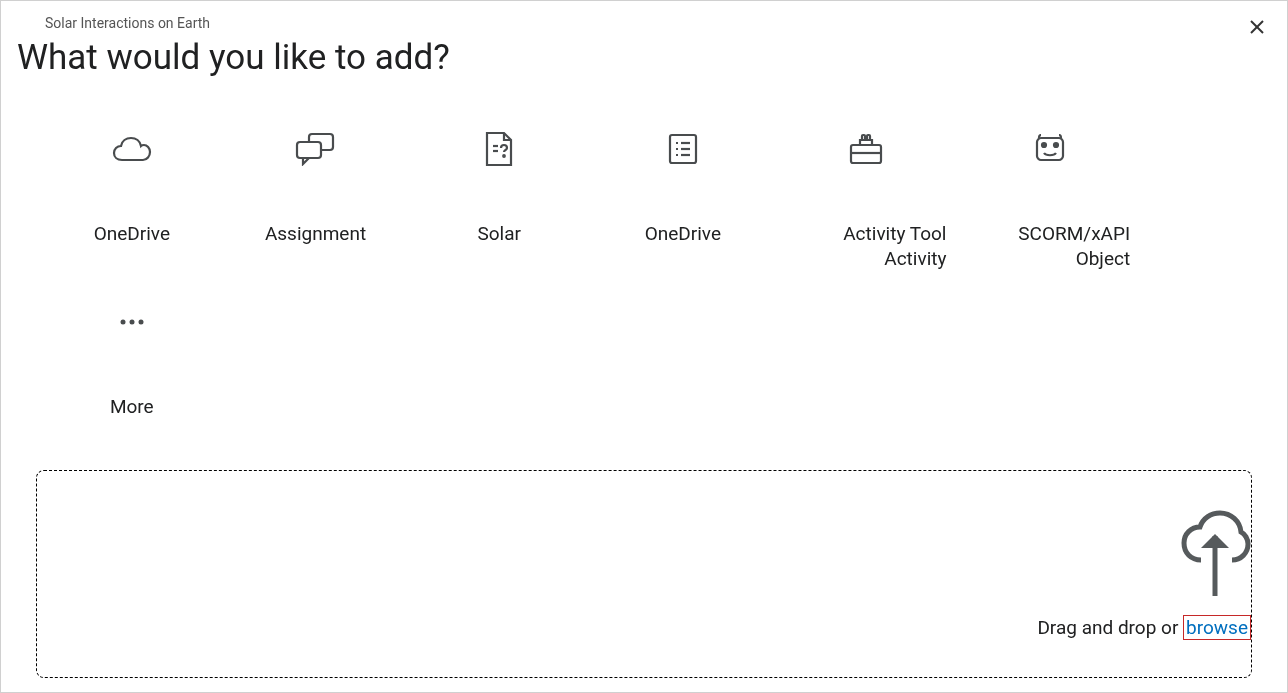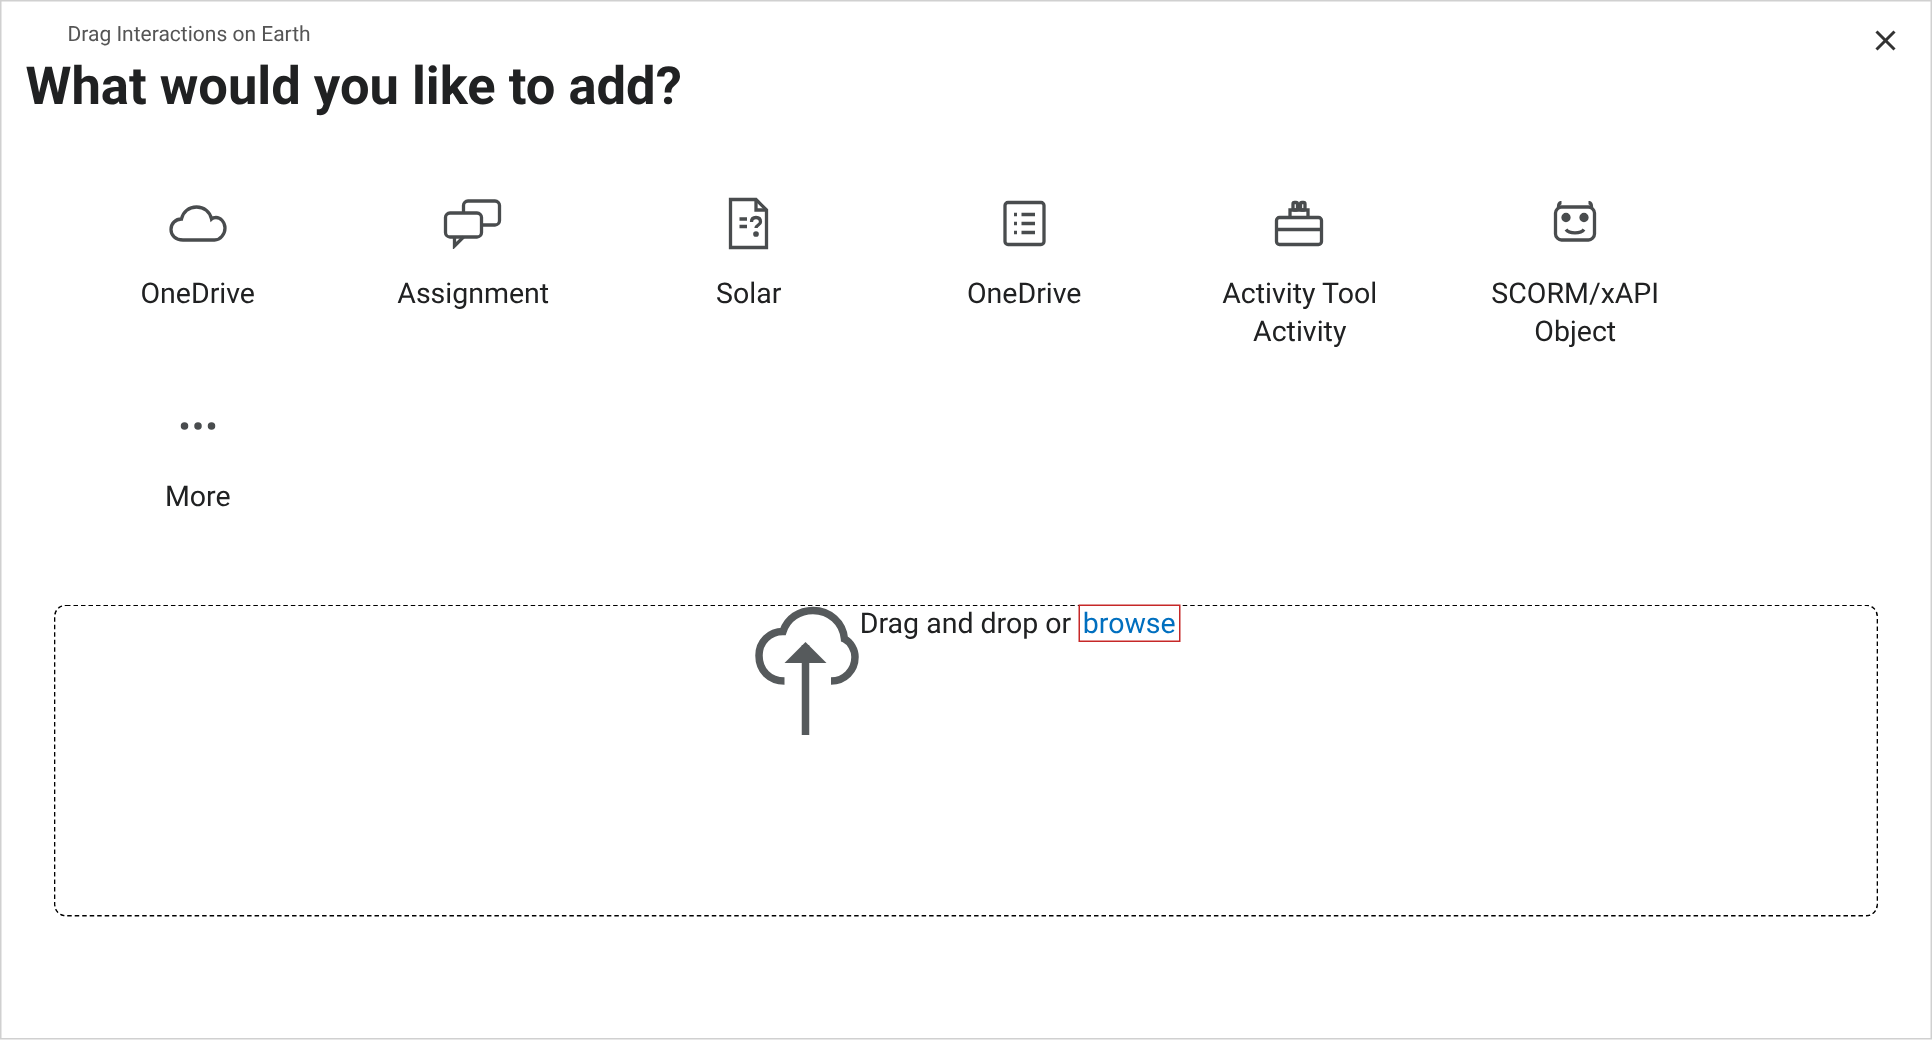--- a/index.html
+++ b/index.html
@@ -19,21 +19,21 @@
     .header {
       padding: 14px 20px 10px 44px;
     }
     .breadcrumb {
       font-size: 14px;
       color: #555;
       margin-bottom: 6px;
     }
     .page-title {
       font-size: 35px;
-      font-weight: 700;
+      font-weight: 400;
       color: #202122;
       padding-left: 0;
       margin-left: -28px;
     }
     .close-btn {
       position: absolute;
       top: 14px;
       right: 18px;
       width: 24px;
       height: 24px;
@@ -51,22 +51,23 @@
       padding: 30px 44px 30px 44px;
       max-width: 1180px;
     }
     .option-item {
       display: flex;
       flex-direction: column;
       align-items: center;
       justify-content: flex-start;
       cursor: pointer;
       padding: 10px 4px;
-      text-align: center;
+      text-align: right;
       min-height: 110px;
+      gap: 38px;
     }
     .option-icon {
       width: 42px;
       height: 42px;
       display: flex;
       align-items: center;
       justify-content: center;
       margin-bottom: 14px;
       color: #494c4e;
     }
@@ -75,22 +76,22 @@
       color: #202122;
       line-height: 1.3;
       max-width: 160px;
     }
     .drop-zone {
       margin: 10px 35px 16px 35px;
       border: 1px dashed #000;
       border-radius: 8px;
       height: 208px;
       display: flex;
-      flex-direction: row;
-      align-items: flex-start;
+      flex-direction: column;
+      align-items: flex-end;
       justify-content: center;
       cursor: pointer;
     }
     .upload-icon {
       color: #565a5c;
       margin-bottom: 16px;
     }
     .drop-text {
       font-size: 19px;
       color: #202122;
@@ -102,21 +103,21 @@
       cursor: pointer;
     }
     svg {
       display: block;
     }
   </style>
 </head>
 <body>
 
 <div class="header">
-  <div class="breadcrumb">Drag Interactions on Earth</div>
+  <div class="breadcrumb">Solar Interactions on Earth</div>
   <h1 class="page-title">What would you like to add?</h1>
 </div>
 
 <div class="close-btn">
   <svg width="16" height="16" viewBox="0 0 16 16" fill="none" stroke="currentColor" stroke-width="2">
     <line x1="2" y1="2" x2="14" y2="14"></line>
     <line x1="14" y1="2" x2="2" y2="14"></line>
   </svg>
 </div>
 

